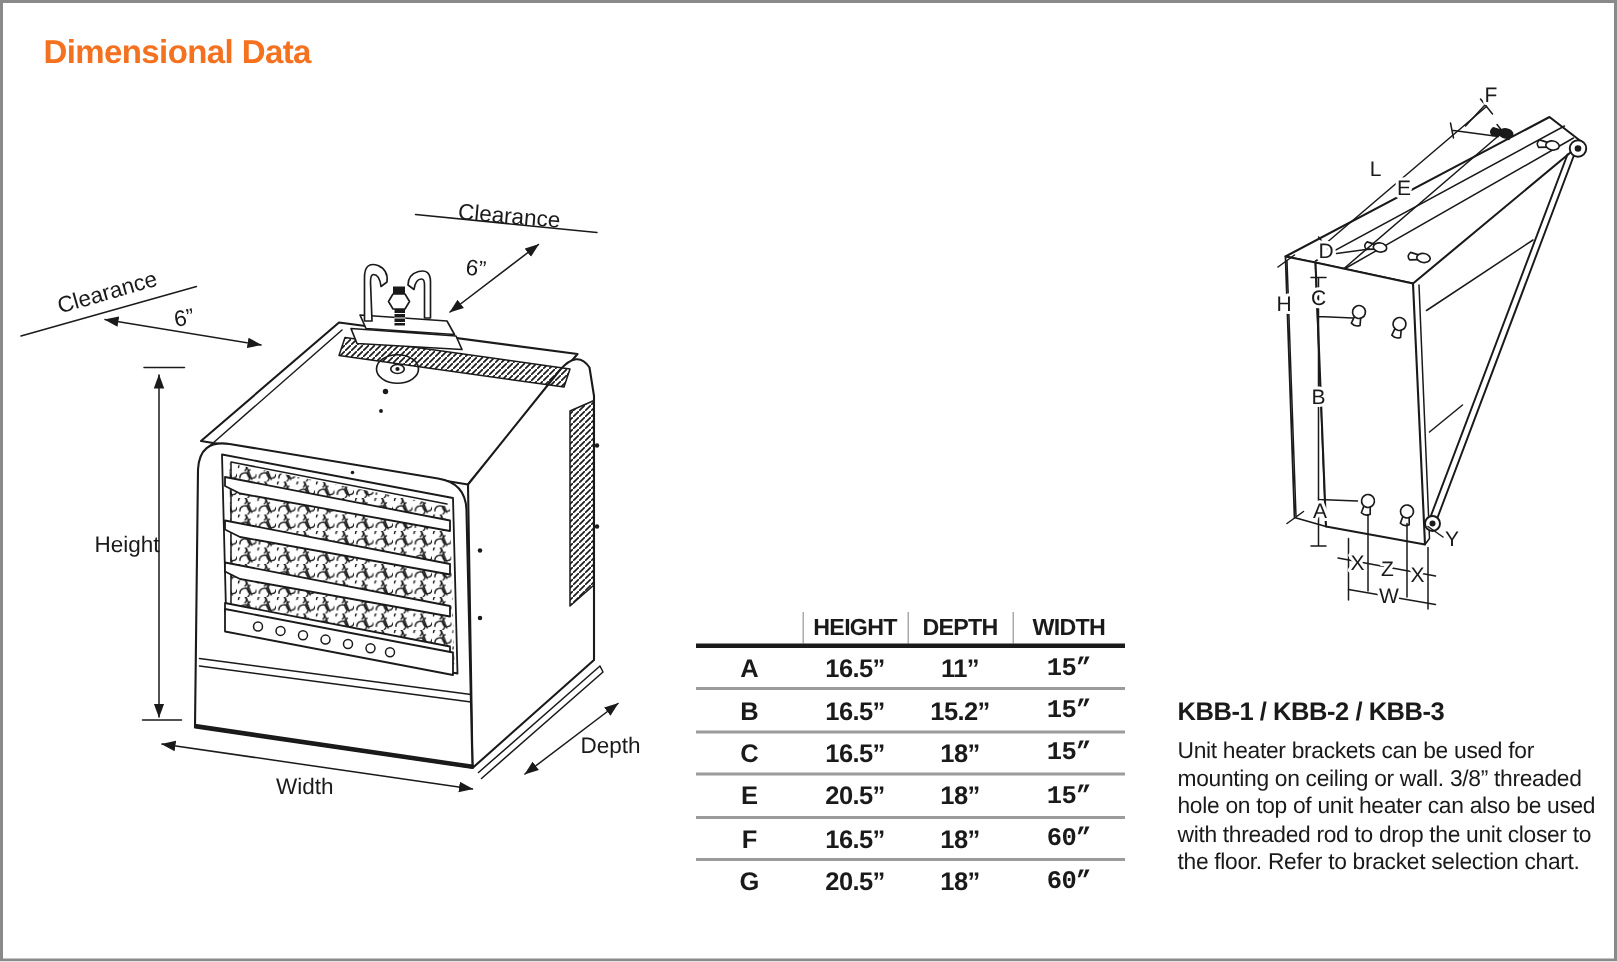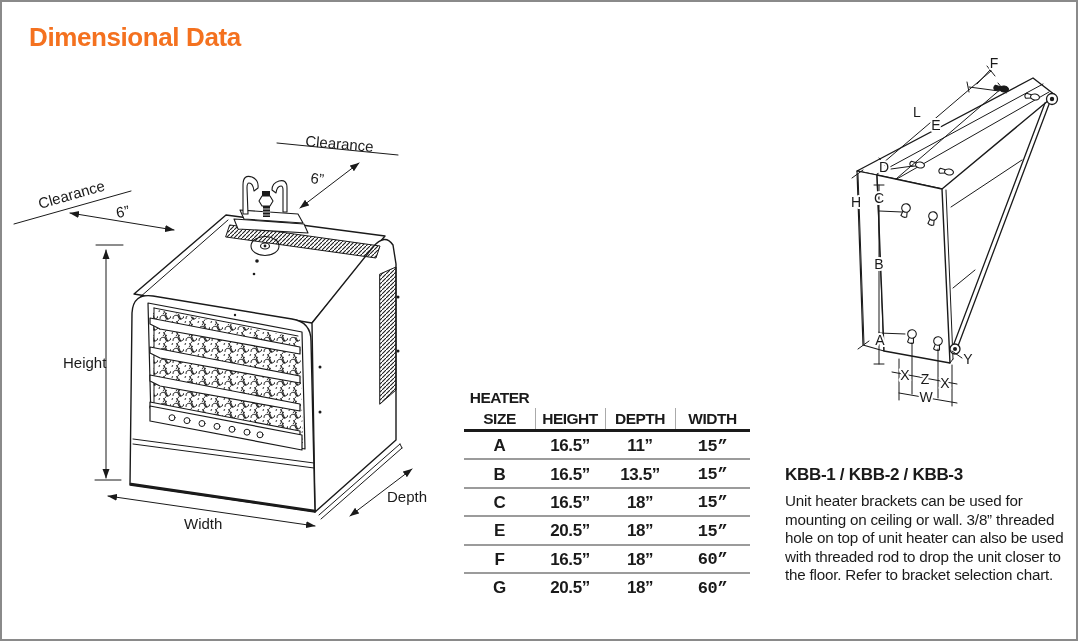--- a/index.html
+++ b/index.html
@@ -4,21 +4,21 @@
 <style>
   * { margin:0; padding:0; box-sizing:border-box; }
   html,body { background:#fff; }
   .page {
     position:relative; width:1078px; height:641px;
     border:2px solid #8a8a8a; background:#fff; overflow:hidden;
     font-family:"Liberation Sans", sans-serif; color:#1a1a1a;
   }
   .page-title {
     position:absolute; left:27px; top:20px;
-    font-size:26px; font-weight:bold; letter-spacing:-0.4px;
+    font-size:22px; font-weight:bold; letter-spacing:-0.4px;
     color:#F4711F;
   }
   svg.drawing { position:absolute; left:0; top:0; }
   svg text { font-family:"Liberation Sans", sans-serif; }
   .dlab { font-size:15px; fill:#1a1a1a; }
   .halo { font-size:14px; fill:#1a1a1a; text-anchor:middle;
           paint-order:stroke; stroke:#ffffff; stroke-width:4px; stroke-linejoin:round; }
 
   
   .dim-table { position:absolute; left:462px; top:385px; width:286px; height:215px; font-weight:bold; }
@@ -234,43 +234,39 @@
       <text class="halo" x="878" y="343">A</text>
       <text class="halo" x="903" y="378">X</text>
       <text class="halo" x="923" y="382">Z</text>
       <text class="halo" x="943" y="386">X</text>
       <text class="halo" x="924" y="400">W</text>
       <text class="halo" x="966" y="362">Y</text>
     </g>
   </svg>
 
   <div class="dim-table">
-    <div class="hdr-col1">
-      <span>HEATER</span><br>
-      <span>SIZE</span>
-    </div>
     <div class="hdr" style="left:71px;width:70px;">HEIGHT</div>
     <div class="hdr" style="left:141px;width:70px;">DEPTH</div>
     <div class="hdr" style="left:211px;width:75px;">WIDTH</div>
     <div class="vline" style="left:71px;"></div>
     <div class="vline" style="left:141px;"></div>
     <div class="vline" style="left:211px;"></div>
     <div class="thick-rule"></div>
 
     <div class="rows">
       <div class="trow">
         <div class="td c0">A</div>
         <div class="td c1">16.5”</div>
         <div class="td c2">11”</div>
         <div class="td c3">15”</div>
       </div>
       <div class="trow">
         <div class="td c0">B</div>
         <div class="td c1">16.5”</div>
-        <div class="td c2">13.5”</div>
+        <div class="td c2">15.2”</div>
         <div class="td c3">15”</div>
       </div>
       <div class="trow">
         <div class="td c0">C</div>
         <div class="td c1">16.5”</div>
         <div class="td c2">18”</div>
         <div class="td c3">15”</div>
       </div>
       <div class="trow">
         <div class="td c0">E</div>

